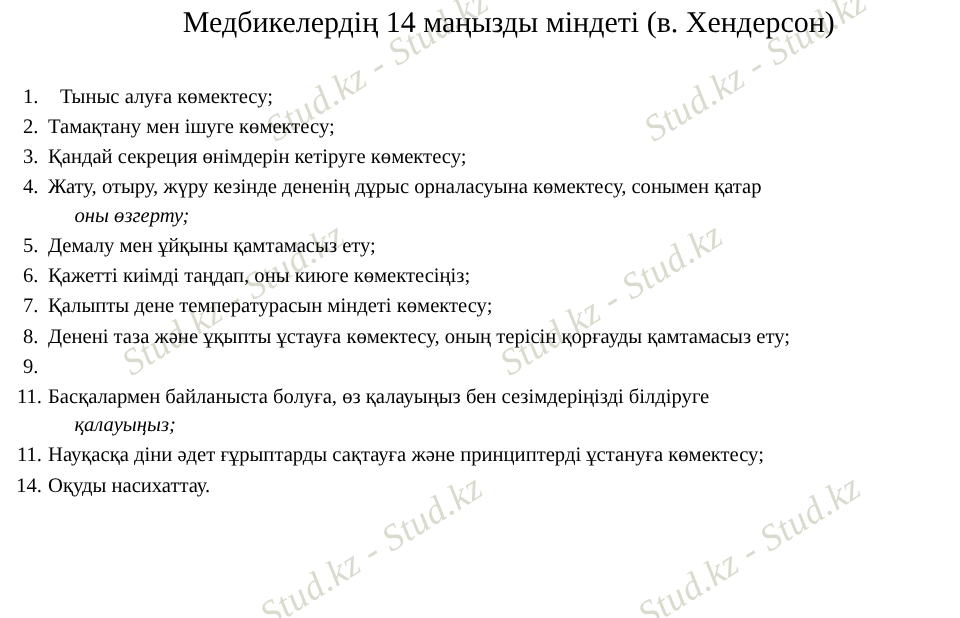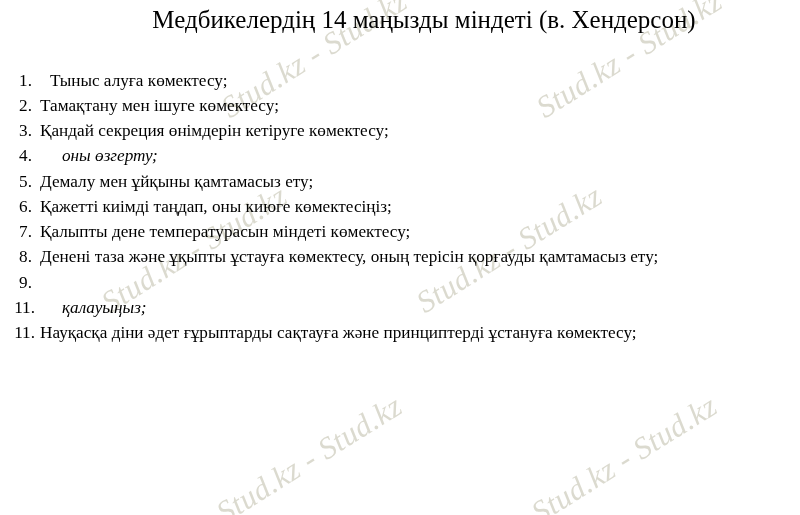--- a/index.html
+++ b/index.html
@@ -125,21 +125,21 @@
     <li>
       <span class="num">2.</span>
       <span class="txt">Тамақтану мен ішуге көмектесу;</span>
     </li>
     <li>
       <span class="num">3.</span>
       <span class="txt">Қандай секреция өнімдерін кетіруге көмектесу;</span>
     </li>
     <li>
       <span class="num">4.</span>
-      <span class="txt"><span class="cont">оны өзгерту;</span></span>
+      <span class="txt"><span>Жату, отыру, жүру кезінде дененің дұрыс орналасуына көмектесу, сонымен қатар</span><span class="cont">оны өзгерту;</span></span>
     </li>
     <li>
       <span class="num">5.</span>
       <span class="txt">Демалу мен ұйқыны қамтамасыз ету;</span>
     </li>
     <li>
       <span class="num">6.</span>
       <span class="txt">Қажетті киімді таңдап, оны киюге көмектесіңіз;</span>
     </li>
     <li>
@@ -149,21 +149,25 @@
     <li>
       <span class="num">8.</span>
       <span class="txt">Денені таза және ұқыпты ұстауға көмектесу, оның терісін қорғауды қамтамасыз ету;</span>
     </li>
     <li>
       <span class="num">9.</span>
       <span class="txt"></span>
     </li>
     <li>
       <span class="num wide">11.</span>
-      <span class="txt"><span class="cont">қалауыңыз;</span></span>
+      <span class="txt"><span>Басқалармен байланыста болуға, өз қалауыңыз бен сезімдеріңізді білдіруге</span><span class="cont">қалауыңыз;</span></span>
     </li>
     <li>
       <span class="num wide">11.</span>
       <span class="txt">Науқасқа діни әдет ғұрыптарды сақтауға және принциптерді ұстануға көмектесу;</span>
+    </li>
+    <li>
+      <span class="num wide">14.</span>
+      <span class="txt">Оқуды насихаттау.</span>
     </li>
   </ul>
 
 </div>
 
 </body></html>

